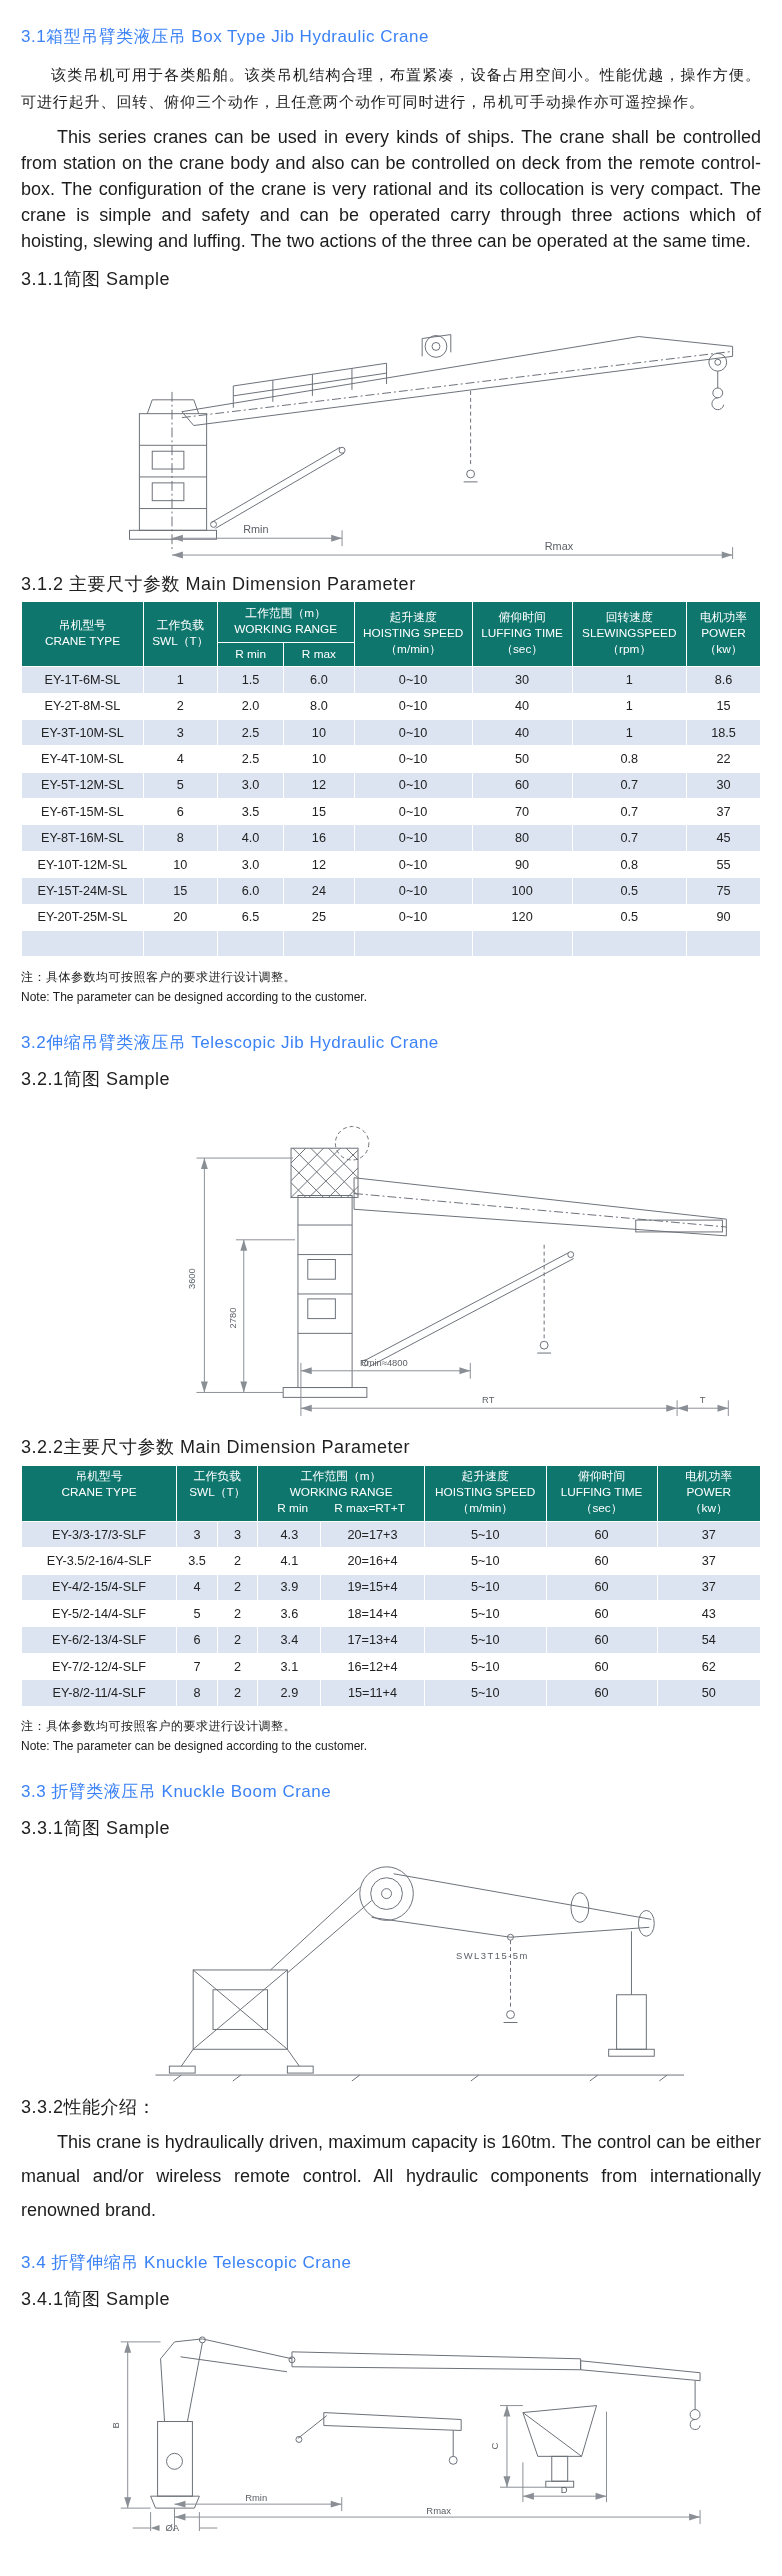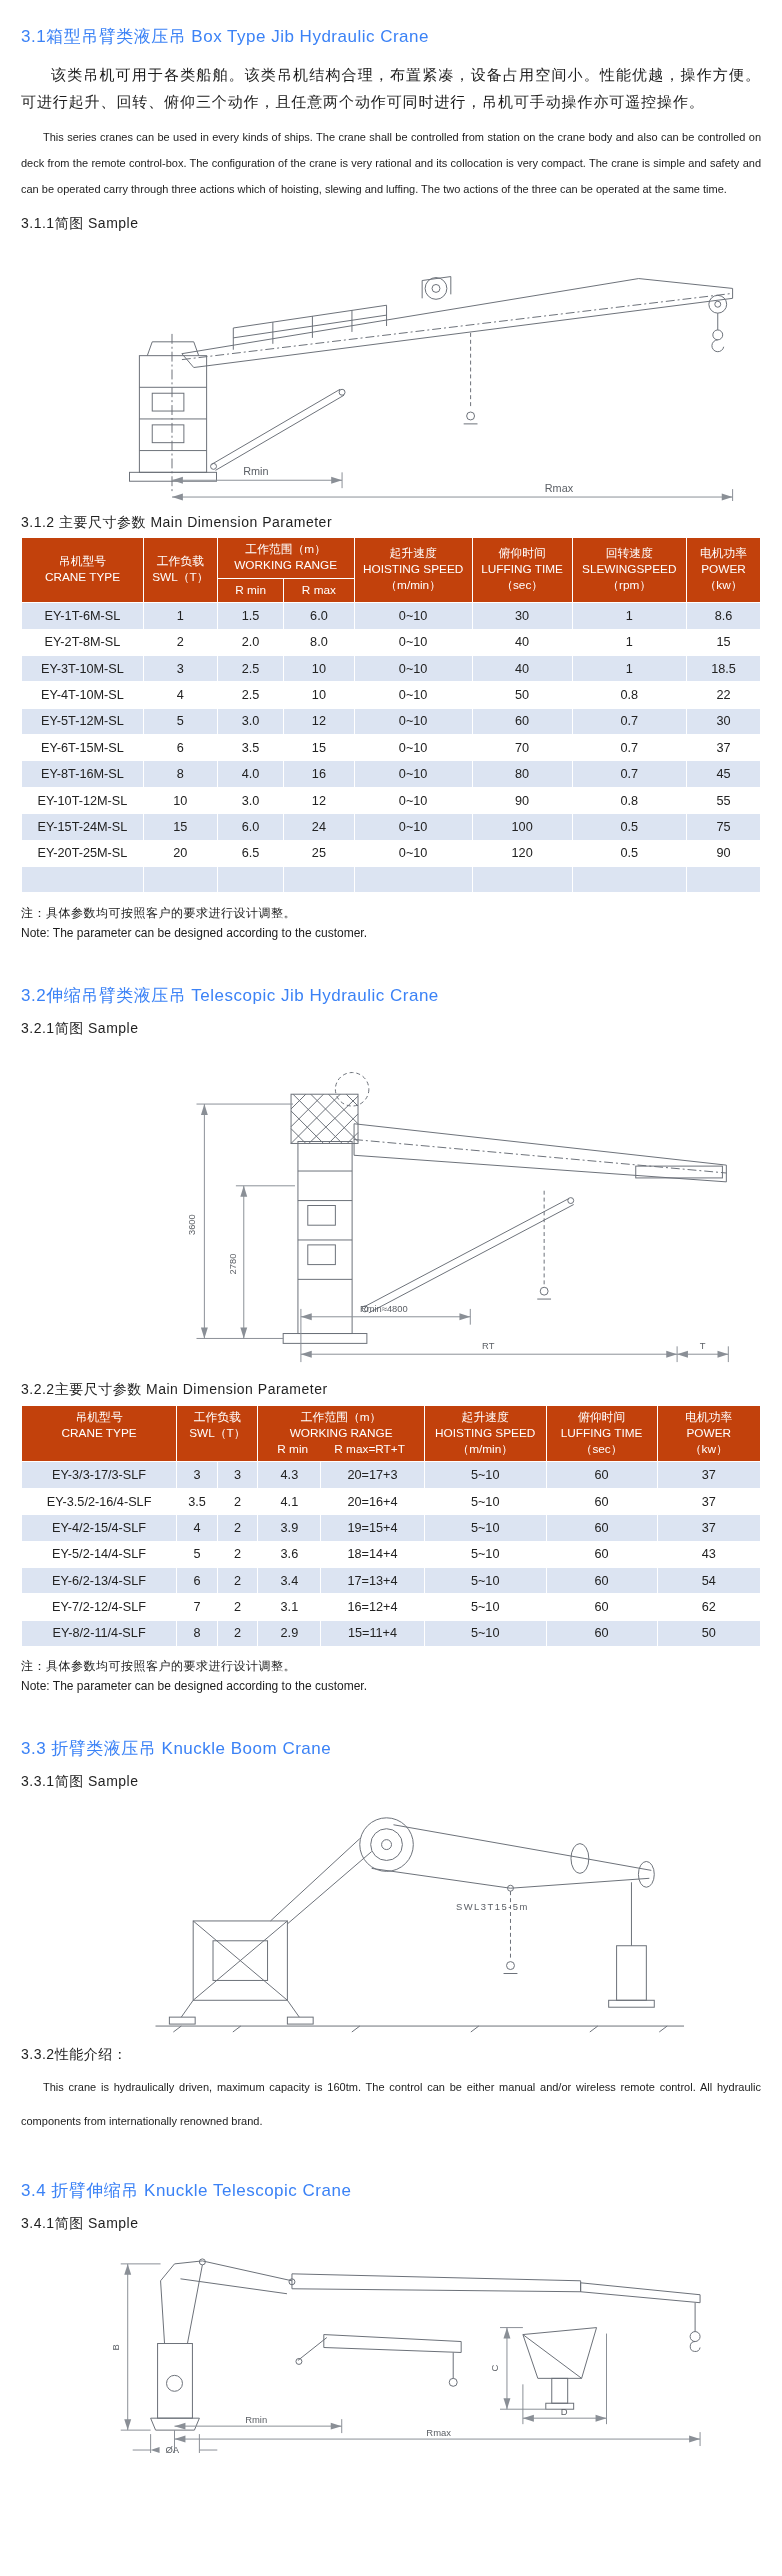--- a/index.html
+++ b/index.html
@@ -1,35 +1,35 @@
 <!DOCTYPE html>
 <html style="font-size:15px"><head>
 <meta charset="utf-8">
 <style>
   html,body{margin:0;padding:0;background:#fff;}
   body{width:782px;font-family:"Liberation Sans","DejaVu Sans",sans-serif;color:#1c1c1c;}
   .page{width:782px;box-sizing:border-box;padding:24.5px 21px 28px 21px;}
   .h1{color:#3b82f6;font-size:17px;font-weight:500;letter-spacing:0.5px;margin:0 0 13px 0;}
-  .h2{font-size:14px;color:#1f1f1f;margin:13px 0 5.7px 0;font-weight:500;letter-spacing:0.5px;}
+  .h2{font-size:18px;color:#1f1f1f;margin:13px 0 5.7px 0;font-weight:500;letter-spacing:0.5px;}
   .para-cn{font-size:15px;line-height:27px;text-align:justify;text-indent:2em;margin:0 0 9.4px 0;letter-spacing:0.9px;}
-  .para-en{font-size:11px;line-height:26px;text-align:justify;text-indent:2em;margin:0 0 7.5px 0;}
+  .para-en{font-size:18px;line-height:26px;text-align:justify;text-indent:2em;margin:0 0 7.5px 0;}
   .para-en.wide{line-height:34px;margin-top:1.9px;}
   .diagram{width:100%;}
   .diagram svg{display:block;margin:0 auto;}
   table{border-collapse:collapse;width:100%;table-layout:fixed;margin-top:3.8px;}
   th,td{border:1.9px solid #fff;text-align:center;vertical-align:middle;}
-  thead th{background:#c2410c;color:#fff;font-weight:normal;font-size:11.8px;line-height:1.35;padding:3.8px 1.9px;}
+  thead th{background:#0f766e;color:#fff;font-weight:normal;font-size:11.8px;line-height:1.35;padding:3.8px 1.9px;}
   thead th div{white-space:nowrap;overflow:hidden;}
   .sub-split{display:flex;justify-content:space-around;padding:0 3.8px;}
   tbody td{font-size:12.7px;color:#222;height:23.6px;padding:0.9px 1.9px;}
   tbody tr:nth-child(odd) td{background:#dce4f2;}
   .note{font-size:12px;line-height:20px;margin:9.4px 0 0 0;}
   .note .cn{letter-spacing:0.5px;}
   .sec{margin-bottom:24.5px;}
-  .sec-gap{margin-top:41px;}
+  .sec-gap{margin-top:24px;}
   .dimtxt{font-size:11px;fill:#5c6066;}
   .dimtxt.small{font-size:9.5px;}
 </style>
 </head>
 <body>
 
 <div class="page">
 
   <div class="sec">
     <h1 class="h1">3.1箱型吊臂类液压吊  Box Type Jib Hydraulic Crane</h1>

